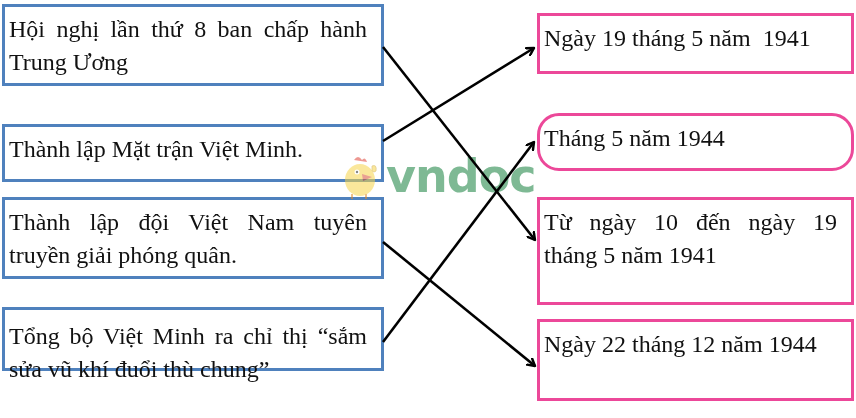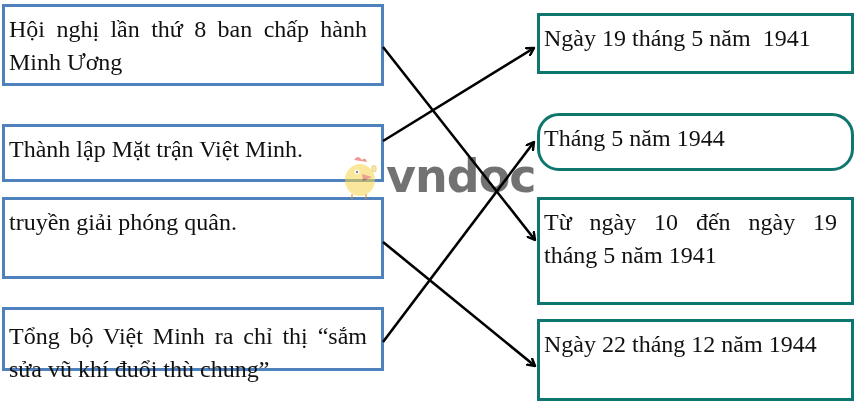--- a/index.html
+++ b/index.html
@@ -1,42 +1,43 @@
 <!DOCTYPE html>
 <html><head>
 <meta charset="utf-8">
 <style>
   html, body { margin: 0; padding: 0; background: #ffffff; }
   body { width: 856px; height: 418px; position: relative; overflow: hidden;
          font-family: "Liberation Serif", "DejaVu Serif", serif; color: #111; }
   .box { position: absolute; box-sizing: border-box; background: #fff;
          font-size: 24px; line-height: 33px; padding: 6px 14px 0 4px; text-align: justify; }
   .box.left { border: 3px solid #4f81bd; left: 2px; width: 382px; }
-  .box.right { border: 3px solid #0f766e; left: 537px; width: 317px; }
+  .box.right { border: 3px solid #ec4899; left: 537px; width: 317px; }
   .box span { display: block; }
   .justify-line { text-align-last: justify; }
   svg.arrows { position: absolute; left: 0; top: 0; width: 856px; height: 418px; pointer-events: none; }
   .watermark { position: absolute; left: 336px; top: 148px; width: 230px; height: 60px; opacity: 0.55; pointer-events: none; }
   .wm-text { position: absolute; left: 50px; top: 0; font-family: "DejaVu Sans", sans-serif; font-weight: bold;
-             font-size: 46px; line-height: 56px; color: #000000; letter-spacing: -1px; }
+             font-size: 46px; line-height: 56px; color: #15803d; letter-spacing: -1px; }
   .wm-chick { position: absolute; left: 4px; top: 4px; width: 42px; height: 48px; }
 </style>
 </head>
 <body>
 
 <div class="box left" style="top:4px;height:82px;">
   <span class="justify-line">Hội nghị lần thứ 8 ban chấp hành</span>
-  <span>Minh Ương</span>
+  <span>Trung Ương</span>
 </div>
 
 <div class="box left" style="top:124px;height:58px;">
   <span>Thành lập Mặt trận Việt Minh.</span>
 </div>
 
 <div class="box left" style="top:197px;height:82px;">
+  <span class="justify-line">Thành lập đội Việt Nam tuyên</span>
   <span>truyền giải phóng quân.</span>
 </div>
 
 <div class="box left" style="top:307px;height:64px;padding-top:10px;">
   <span class="justify-line">Tổng bộ Việt Minh ra chỉ thị “sắm</span>
   <span>sửa vũ khí đuổi thù chung”</span>
 </div>
 
 <div class="box right" style="top:13px;height:61px;">
   <span style="white-space:pre;">Ngày 19 tháng 5 năm  1941</span>

